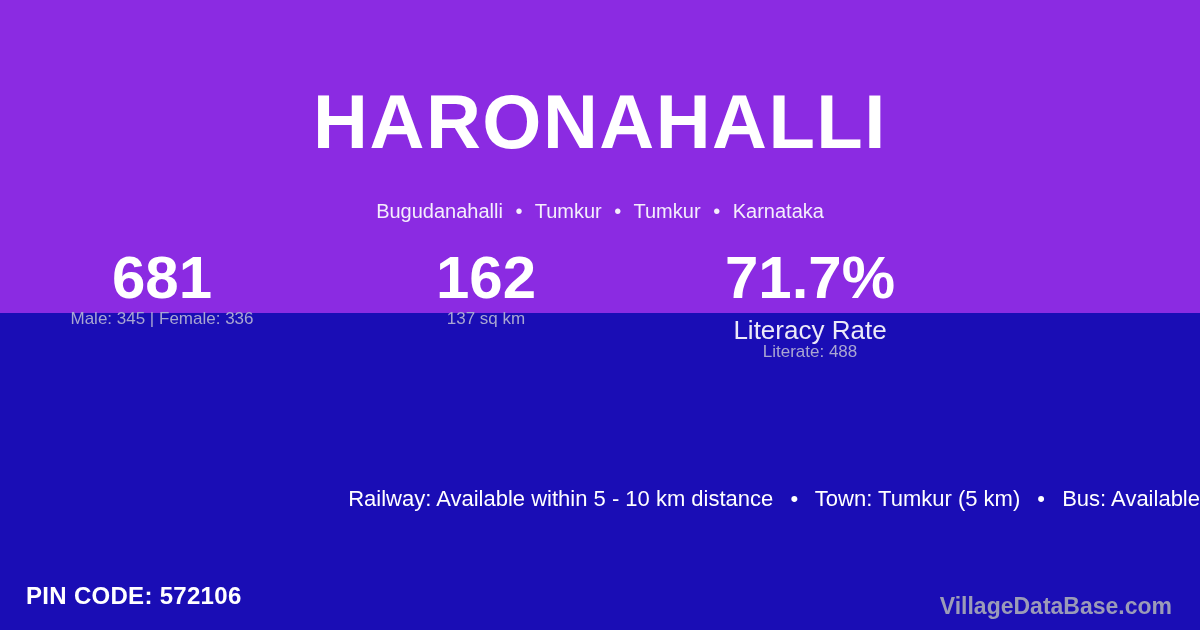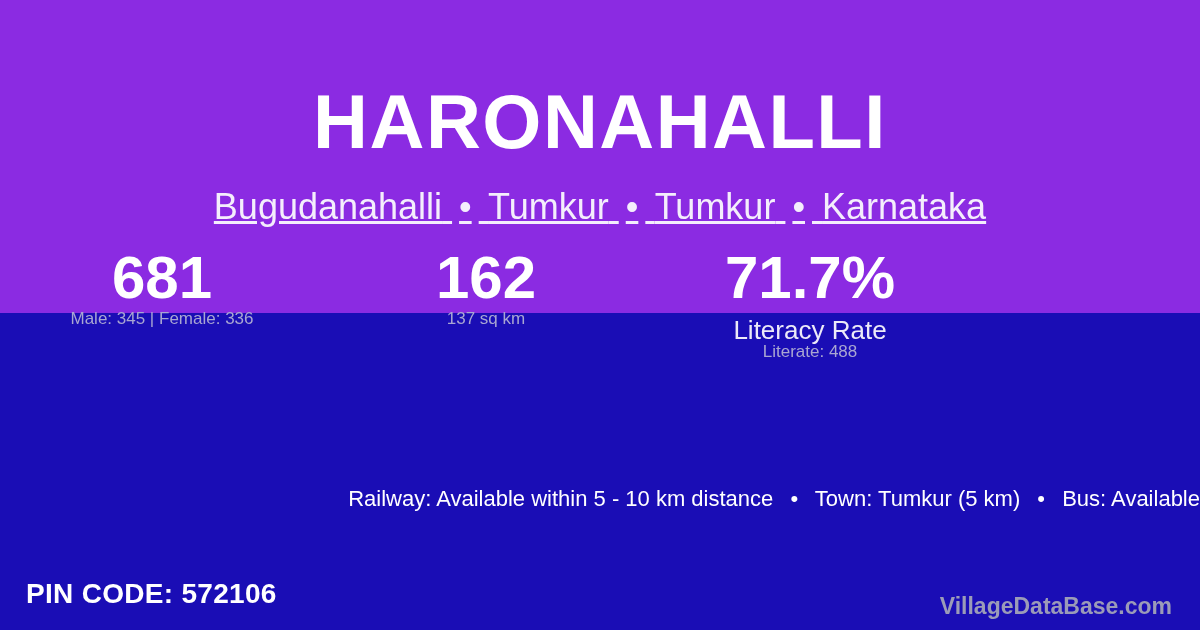--- a/index.html
+++ b/index.html
@@ -54,28 +54,27 @@
     margin: 0;
     padding-top: 78px;
     font-size: 76px;
     font-weight: 700;
     letter-spacing: 1.5px;
     line-height: 1;
     color: #ffffff;
     white-space: nowrap;
   }
   #village-subtitle {
-    margin: 0;
+    margin: 12px;
     padding-top: 29px;
-    font-size: 36px;
+    font-size: 20px;
     font-weight: 400;
     line-height: 1;
     color: #f4eefc;
     white-space: nowrap;
-    text-decoration: underline;
   }
   #village-subtitle .sep {
     padding: 0 7px;
     color: #f4eefc;
   }
 
   
   #stats-row {
     position: absolute;
     left: 0;
@@ -134,21 +133,21 @@
     left: 0;
     bottom: 0;
     width: 1200px;
     height: 72px;
     z-index: 3;
   }
   #pin-code {
     position: absolute;
     left: 26px;
     bottom: 22px;
-    font-size: 28px;
+    font-size: 24px;
     font-weight: 700;
     line-height: 1;
     letter-spacing: 0.3px;
     color: #ffffff;
   }
   #site-brand {
     position: absolute;
     right: 28px;
     bottom: 12px;
     font-size: 23px;

